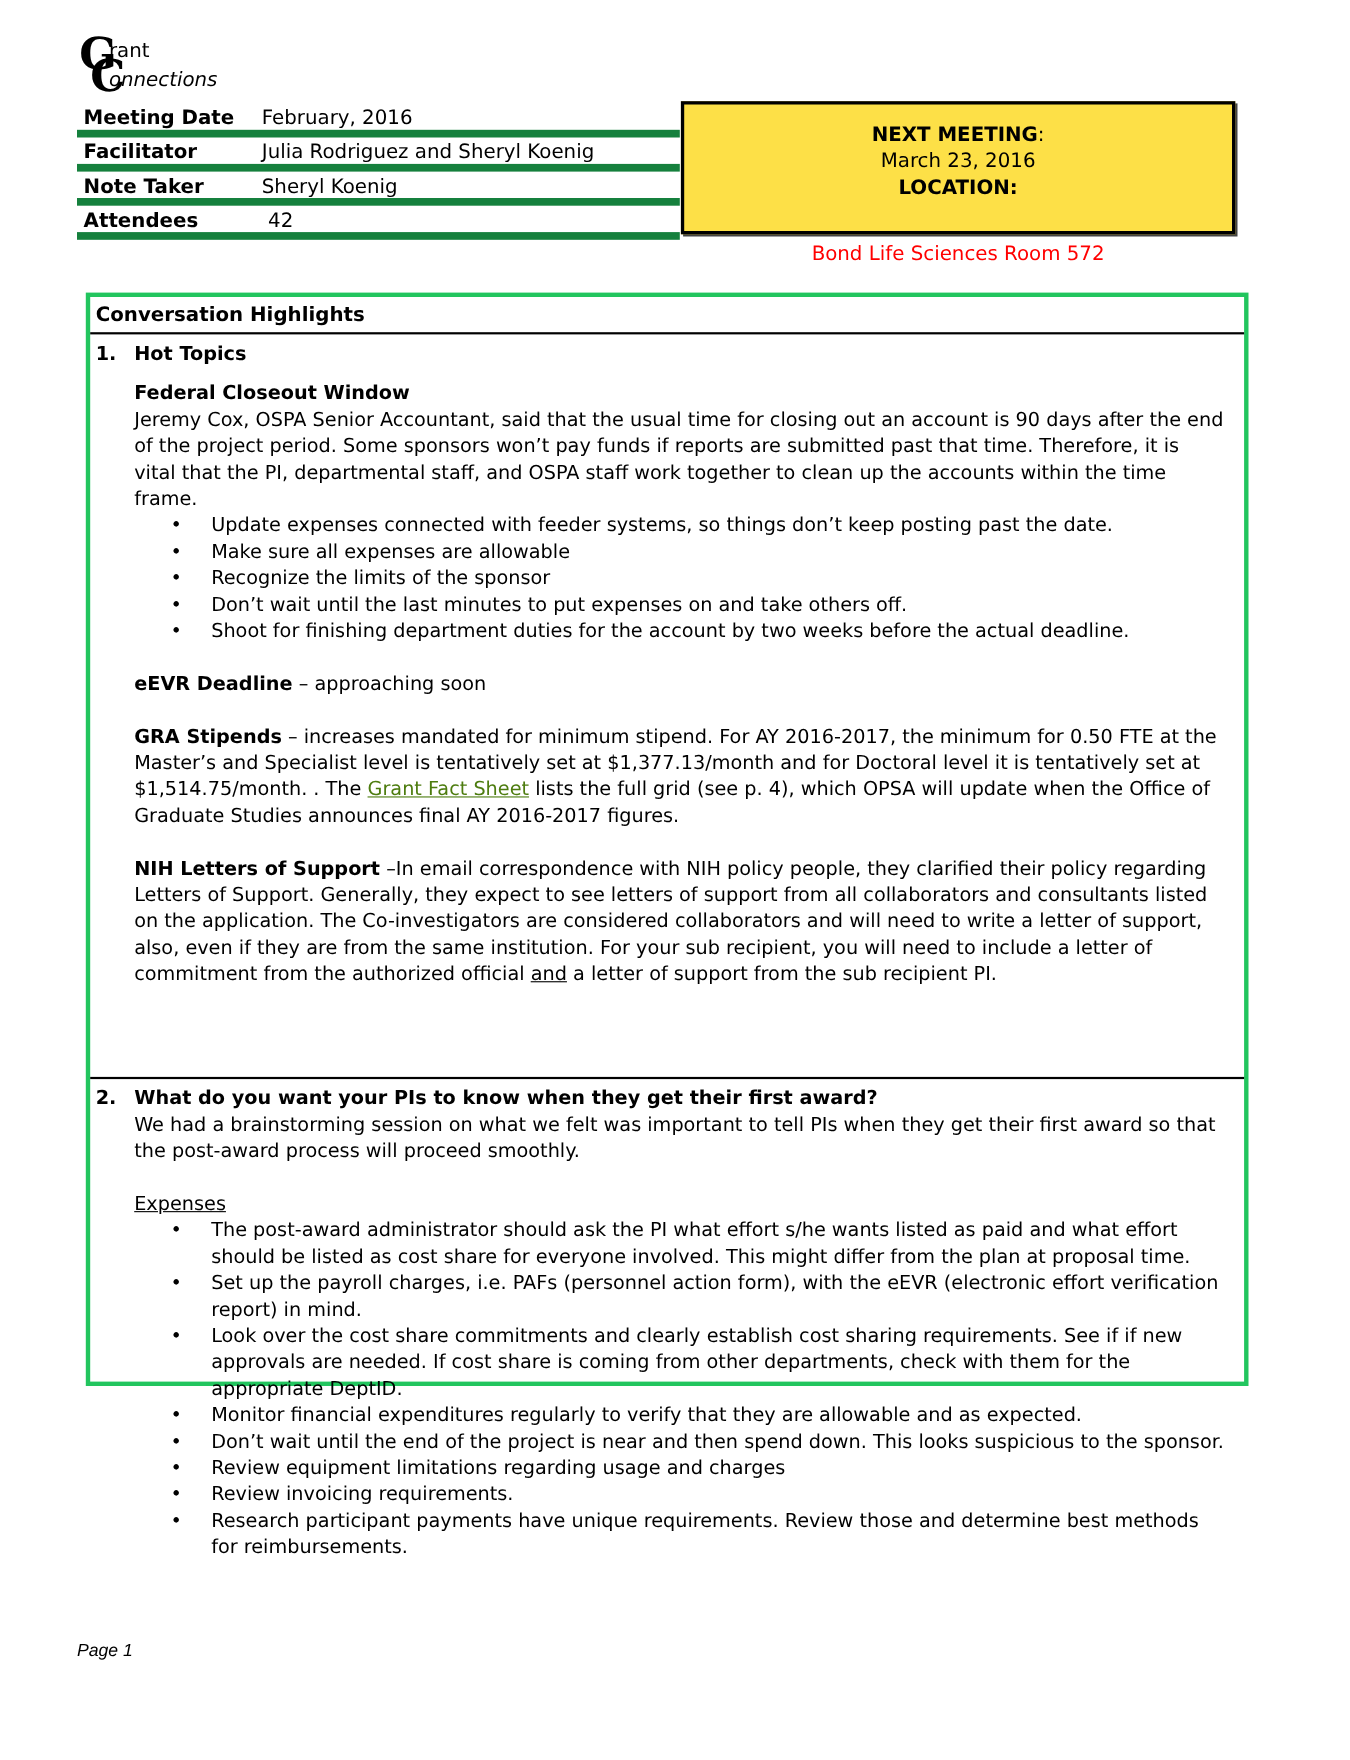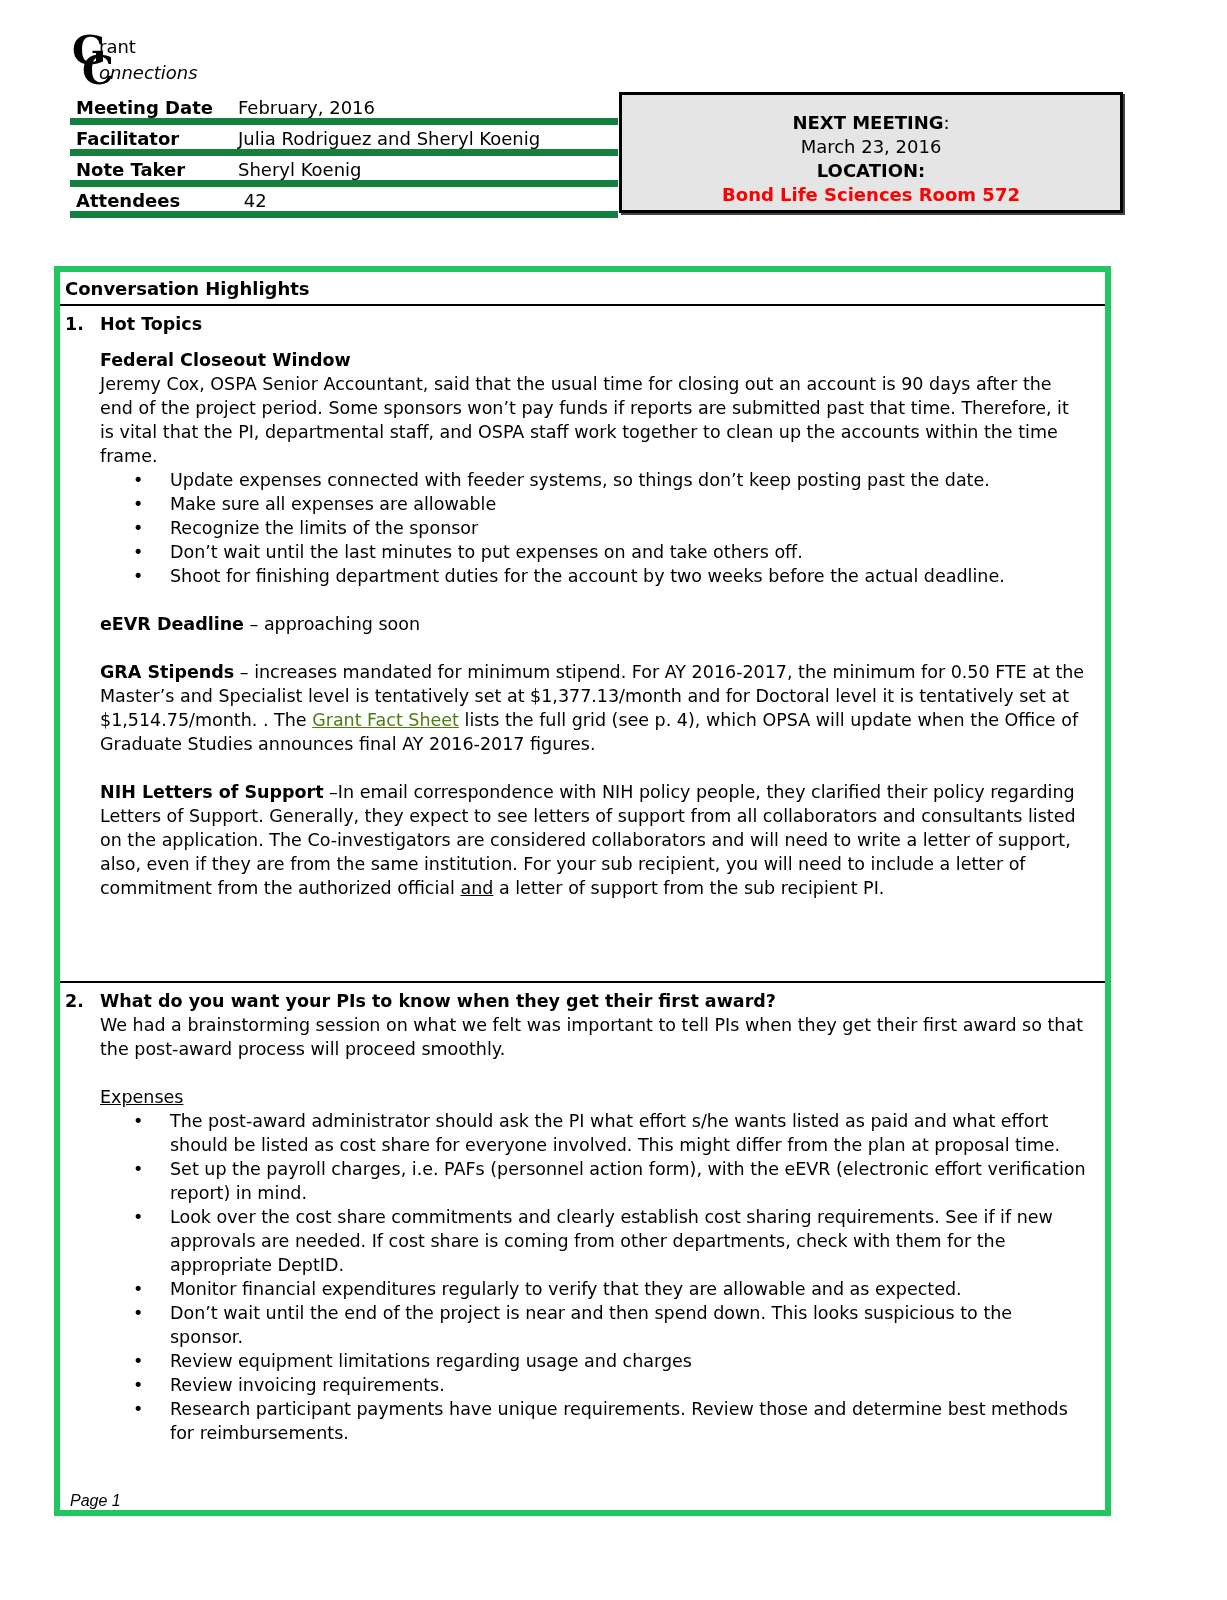--- a/index.html
+++ b/index.html
@@ -15,29 +15,29 @@
   .logo .rant { left: 27px; top: 10px; }
   .logo .onnections { left: 27px; top: 36px; font-style: italic; }
 
   .meta { position: absolute; left: 70px; top: 94px; width: 548px; }
   .meta-row { display: flex; height: 31px; align-items: flex-end; border-bottom: 7px solid #15803d; box-sizing: border-box; }
   .meta-row .lbl { width: 162px; padding-left: 6px; font-weight: bold; font-size: 18px; }
   .meta-row .val { font-size: 18px; }
 
   .next {
     position: absolute; left: 619px; top: 92px; width: 504px; height: 121px;
-    background: #e5e5e5; border: 3px solid #000; box-shadow: 2px 2px 0 #444;
+    background: #fde047; border: 3px solid #000; box-shadow: 2px 2px 0 #444;
     text-align: center; font-size: 18px; line-height: 24px; box-sizing: border-box; padding-top: 16px;
   }
   .next .b { font-weight: bold; }
-  .next .red { font-weight: bold; color: #ff0000; }
+  .next .red { font-weight: normal; color: #ff0000; margin-top: 36px; }
 
   .main {
-    position: absolute; left: 54px; top: 266px; width: 1057px; height: 1250px;
-    border: 6px solid #22c55e; box-sizing: border-box;
+    position: absolute; left: 78px; top: 266px; width: 1057px; height: 994px;
+    border: 4px solid #22c55e; box-sizing: border-box;
   }
   .main .head { height: 32px; border-bottom: 2px solid #000; font-weight: bold; padding-left: 5px; line-height: 34px; font-size: 18px; }
   .sec1 { height: 671px; border-bottom: 2px solid #000; box-sizing: border-box; }
   .sec-title { font-weight: bold; padding-left: 5px; margin-top: 6px; line-height: 24px; }
   .sec-title .num { display: inline-block; width: 35px; }
   .body { padding-left: 40px; padding-right: 18px; line-height: 24px; }
   .sub { font-weight: bold; }
   ul { margin: 0; padding-left: 70px; list-style: none; }
   li { position: relative; }
   li::before { content: "\2022"; position: absolute; left: -37px; }

